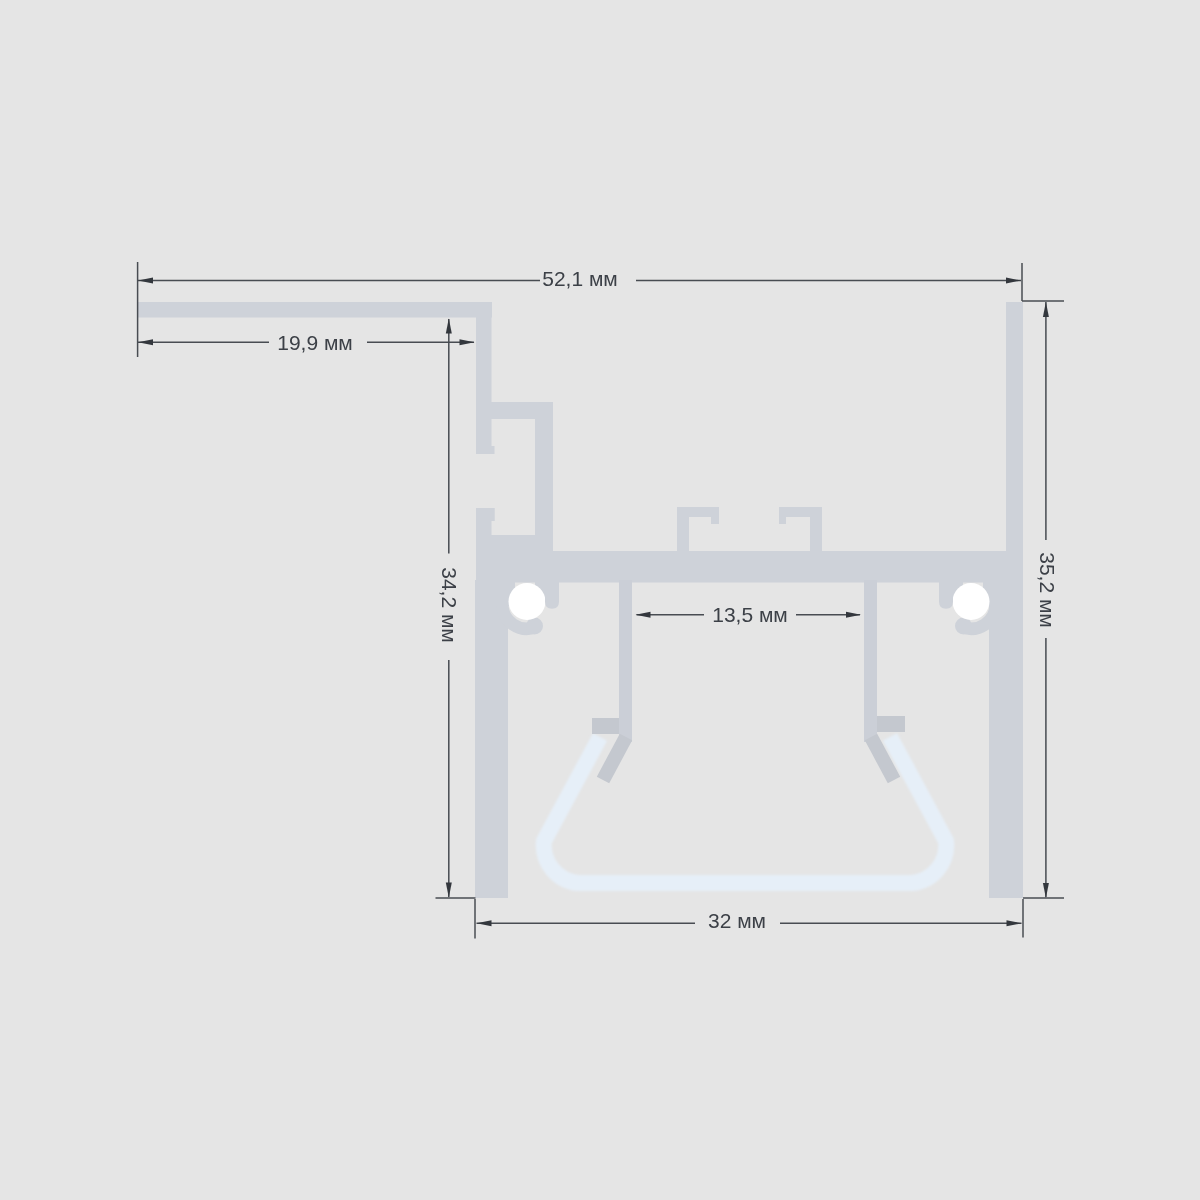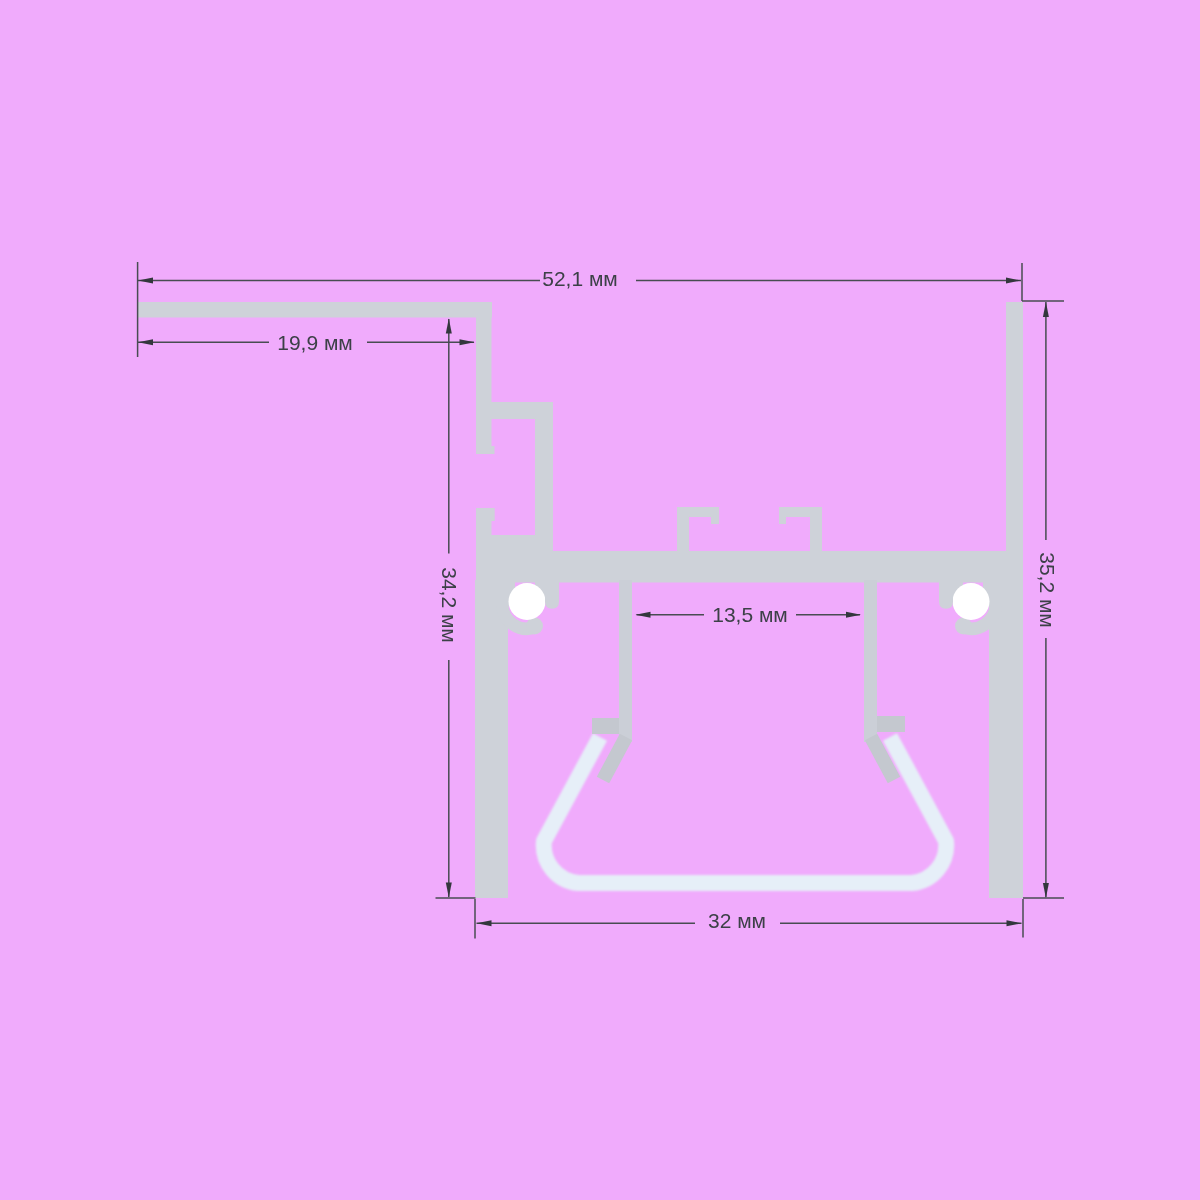--- a/index.html
+++ b/index.html
@@ -1,16 +1,16 @@
 <!DOCTYPE html>
 <html><head>
 <meta charset="utf-8">
 <style>
   html,body{margin:0;padding:0;background:#ffffff;}
-  .page{width:1200px;height:1200px;position:relative;background:#f0abfc;overflow:hidden;}
+  .page{width:1200px;height:1200px;position:relative;background:#e5e5e5;overflow:hidden;}
   svg{display:block;}
   text{font-family:"Liberation Sans", sans-serif;fill:#3c4047;}
 </style>
 </head>
 <body>
 <div class="page">
 <svg width="1200" height="1200" viewBox="0 0 1200 1200">
   <defs>
         <filter id="soft" x="-20%" y="-20%" width="140%" height="140%">
           <feGaussianBlur stdDeviation="1.3"></feGaussianBlur>

